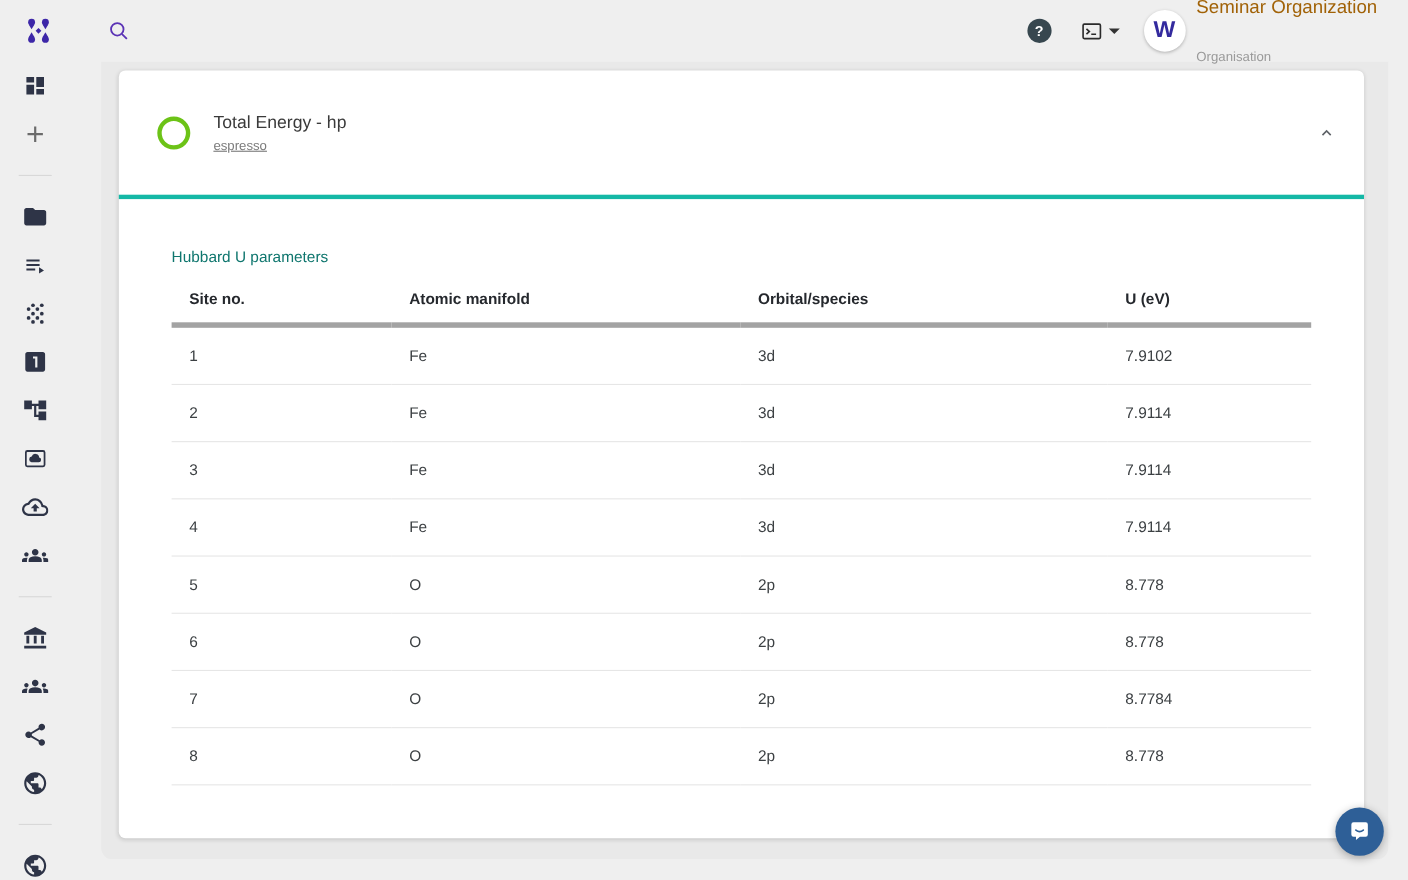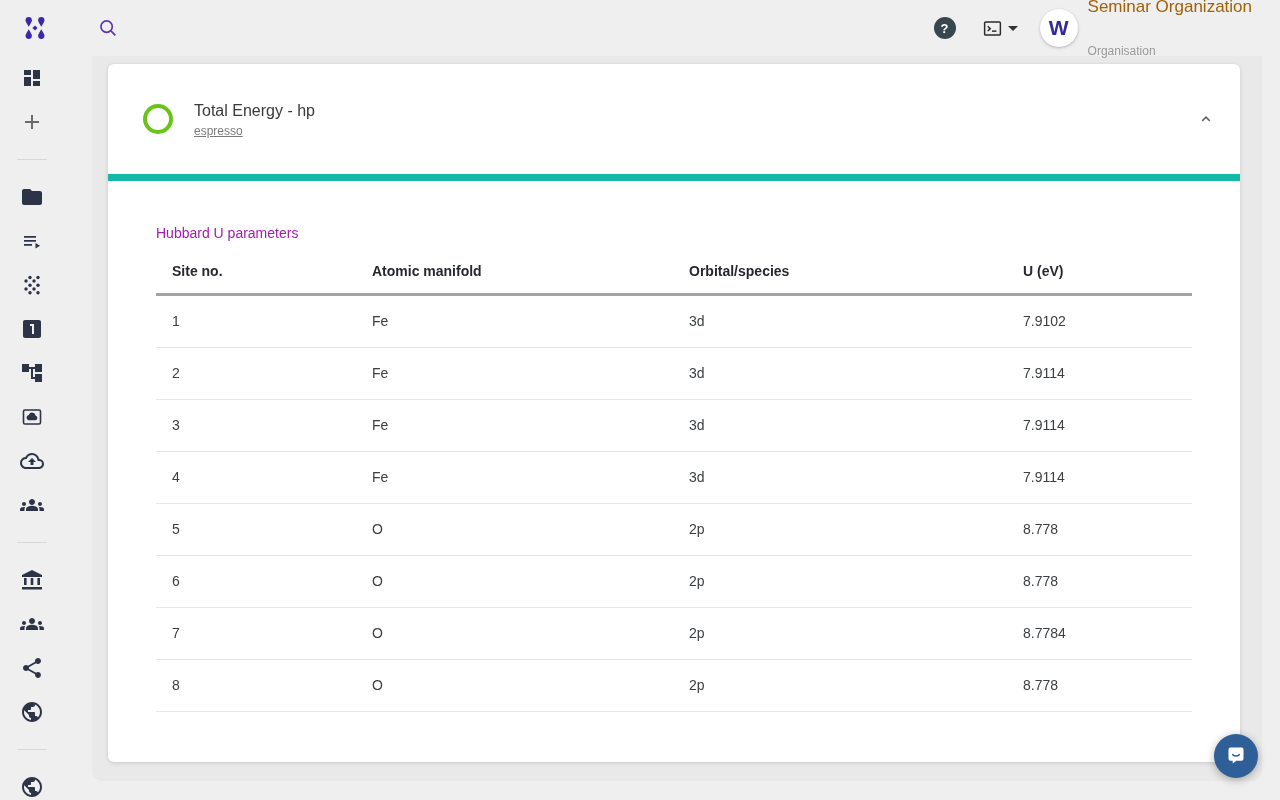--- a/index.html
+++ b/index.html
@@ -59,39 +59,39 @@
     position: absolute; left: 92px; top: 56px; width: 1170px; height: 725px;
     background: #e9e9e9; border-radius: 0 0 10px 10px;
   }
   .card {
     position: absolute; left: 16px; top: 8px; width: 1132px; height: 698px;
     background: #ffffff; border-radius: 6px;
     box-shadow: 0 1px 4px rgba(0,0,0,.14);
   }
   .card-header {
     height: 117px; display: flex; align-items: center;
-    padding-left: 35px; border-bottom: 7px solid #14b8a6; cursor: pointer;
+    padding-left: 35px; border-bottom: 4px solid #14b8a6; cursor: pointer;
   }
   .status-ring {
     width: 30px; height: 30px; border-radius: 50%;
     border: 4px solid #6cc317; margin-right: 21px; flex: 0 0 30px;
   }
   .card-title { font-size: 16px; color: #3a3a3a; line-height: 20px; }
   .card-subtitle { font-size: 12px; color: #7b7b7b; margin-top: 3px; text-decoration: underline; }
   .collapse-btn { margin-left: auto; margin-right: 22px; width: 24px; height: 24px;
     display: flex; align-items: center; justify-content: center; cursor: pointer; }
 
   .card-body { padding: 0 48px; }
-  .section-title { padding-top: 44px; font-size: 14px; color: #a21caf; }
+  .section-title { padding-top: 44px; font-size: 14px; color: #0f766e; }
 
   table { width: 100%; border-collapse: collapse; table-layout: fixed; margin-top: 10px; }
   col.c1 { width: 200px; } col.c2 { width: 317px; } col.c3 { width: 334px; }
   th {
     text-align: left; font-size: 14px; font-weight: 600; color: #25282d;
-    padding: 12px 16px 14px; border-bottom: 3px solid #a3a3a3;
+    padding: 12px 16px 14px; border-bottom: 5px solid #a3a3a3;
   }
   td {
     font-size: 14px; color: #3c4043;
     padding: 17px 16px 18px; border-bottom: 1px solid #e6e6e6;
   }
 
   
   .chat-btn {
     position: absolute; right: 22px; bottom: 22px; width: 44px; height: 44px;
     border-radius: 50%; background: #2e5f97;

